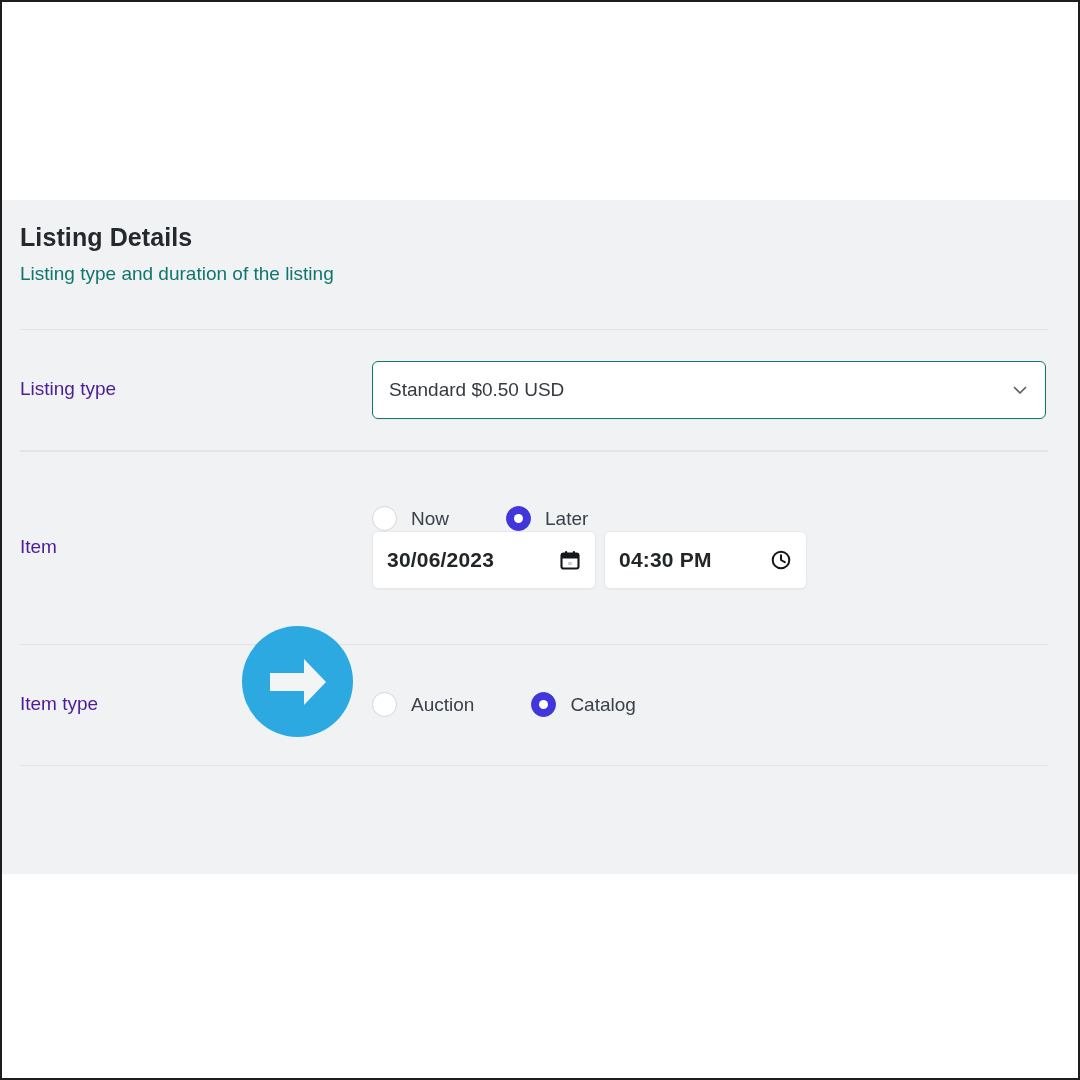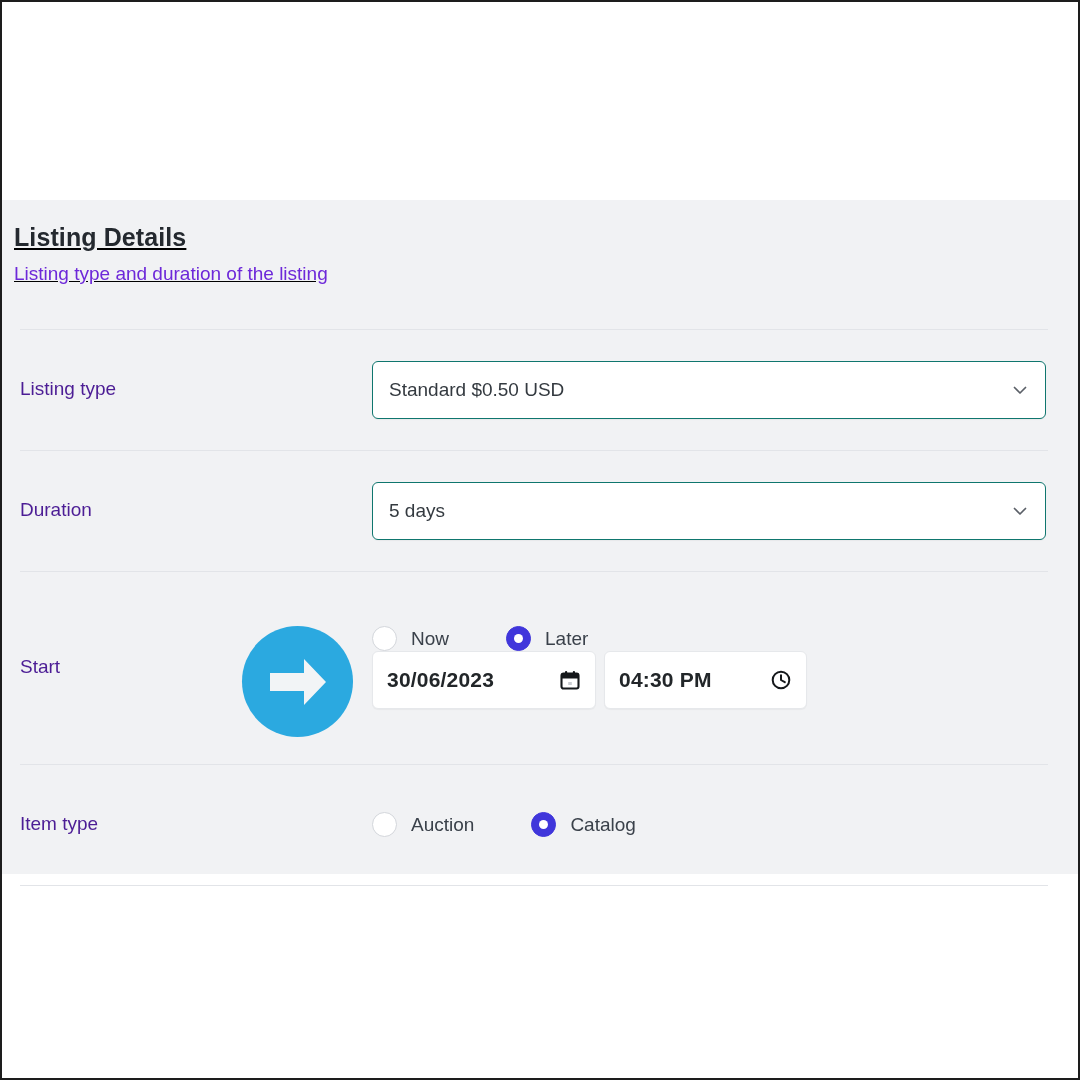--- a/index.html
+++ b/index.html
@@ -25,37 +25,36 @@
   .panel {
     position: absolute;
     left: 0;
     top: 198px;
     width: 1076px;
     height: 674px;
     background: #f1f2f4;
   }
 
   .panel-header {
-    padding: 22px 18px 0 12px;
-    text-decoration: underline;
+    padding: 22px 18px 0 18px;
   }
 
   .panel-title {
     font-size: 25px;
     font-weight: 700;
     color: #24292f;
     letter-spacing: 0.1px;
     line-height: 1.2;
   }
 
   .panel-subtitle {
     margin-top: 11px;
     font-size: 19px;
     font-weight: 400;
-    color: #6d28d9;
+    color: #0f766e;
     line-height: 1.2;
   }
 
   .divider {
     height: 1px;
     margin: 0 30px 0 18px;
     background: #e2e4e8;
   }
 
   
@@ -249,38 +248,25 @@
             <svg viewBox="0 0 18 18" width="18" height="18" fill="none" stroke="#5b6068" stroke-width="1.7" stroke-linecap="round" stroke-linejoin="round">
                 <polyline points="3.5,6.5 9,12 14.5,6.5"></polyline>
               </svg>
           </span>
         </div>
       </div>
     </div>
 
     <div class="divider"></div>
 
-    <div class="row">
-      <div class="row-label">Duration</div>
-      <div class="row-field">
-        <div class="select">
-          <span class="select-value">5 days</span>
-          <span class="select-caret">
-            <svg viewBox="0 0 18 18" width="18" height="18" fill="none" stroke="#5b6068" stroke-width="1.7" stroke-linecap="round" stroke-linejoin="round">
-                <polyline points="3.5,6.5 9,12 14.5,6.5"></polyline>
-              </svg>
-          </span>
-        </div>
-      </div>
-    </div>
 
     <div class="divider"></div>
 
     <div class="row" style="min-height:192px">
-      <div class="row-label">Start</div>
+      <div class="row-label">Item</div>
       <div class="row-field start-field">
 
         <div class="radio-group">
           <label class="radio-option">
             <span class="radio-dot off"></span>
             <span class="radio-label">Now</span>
           </label>
           <label class="radio-option">
             <span class="radio-dot on"></span>
             <span class="radio-label">Later</span>

